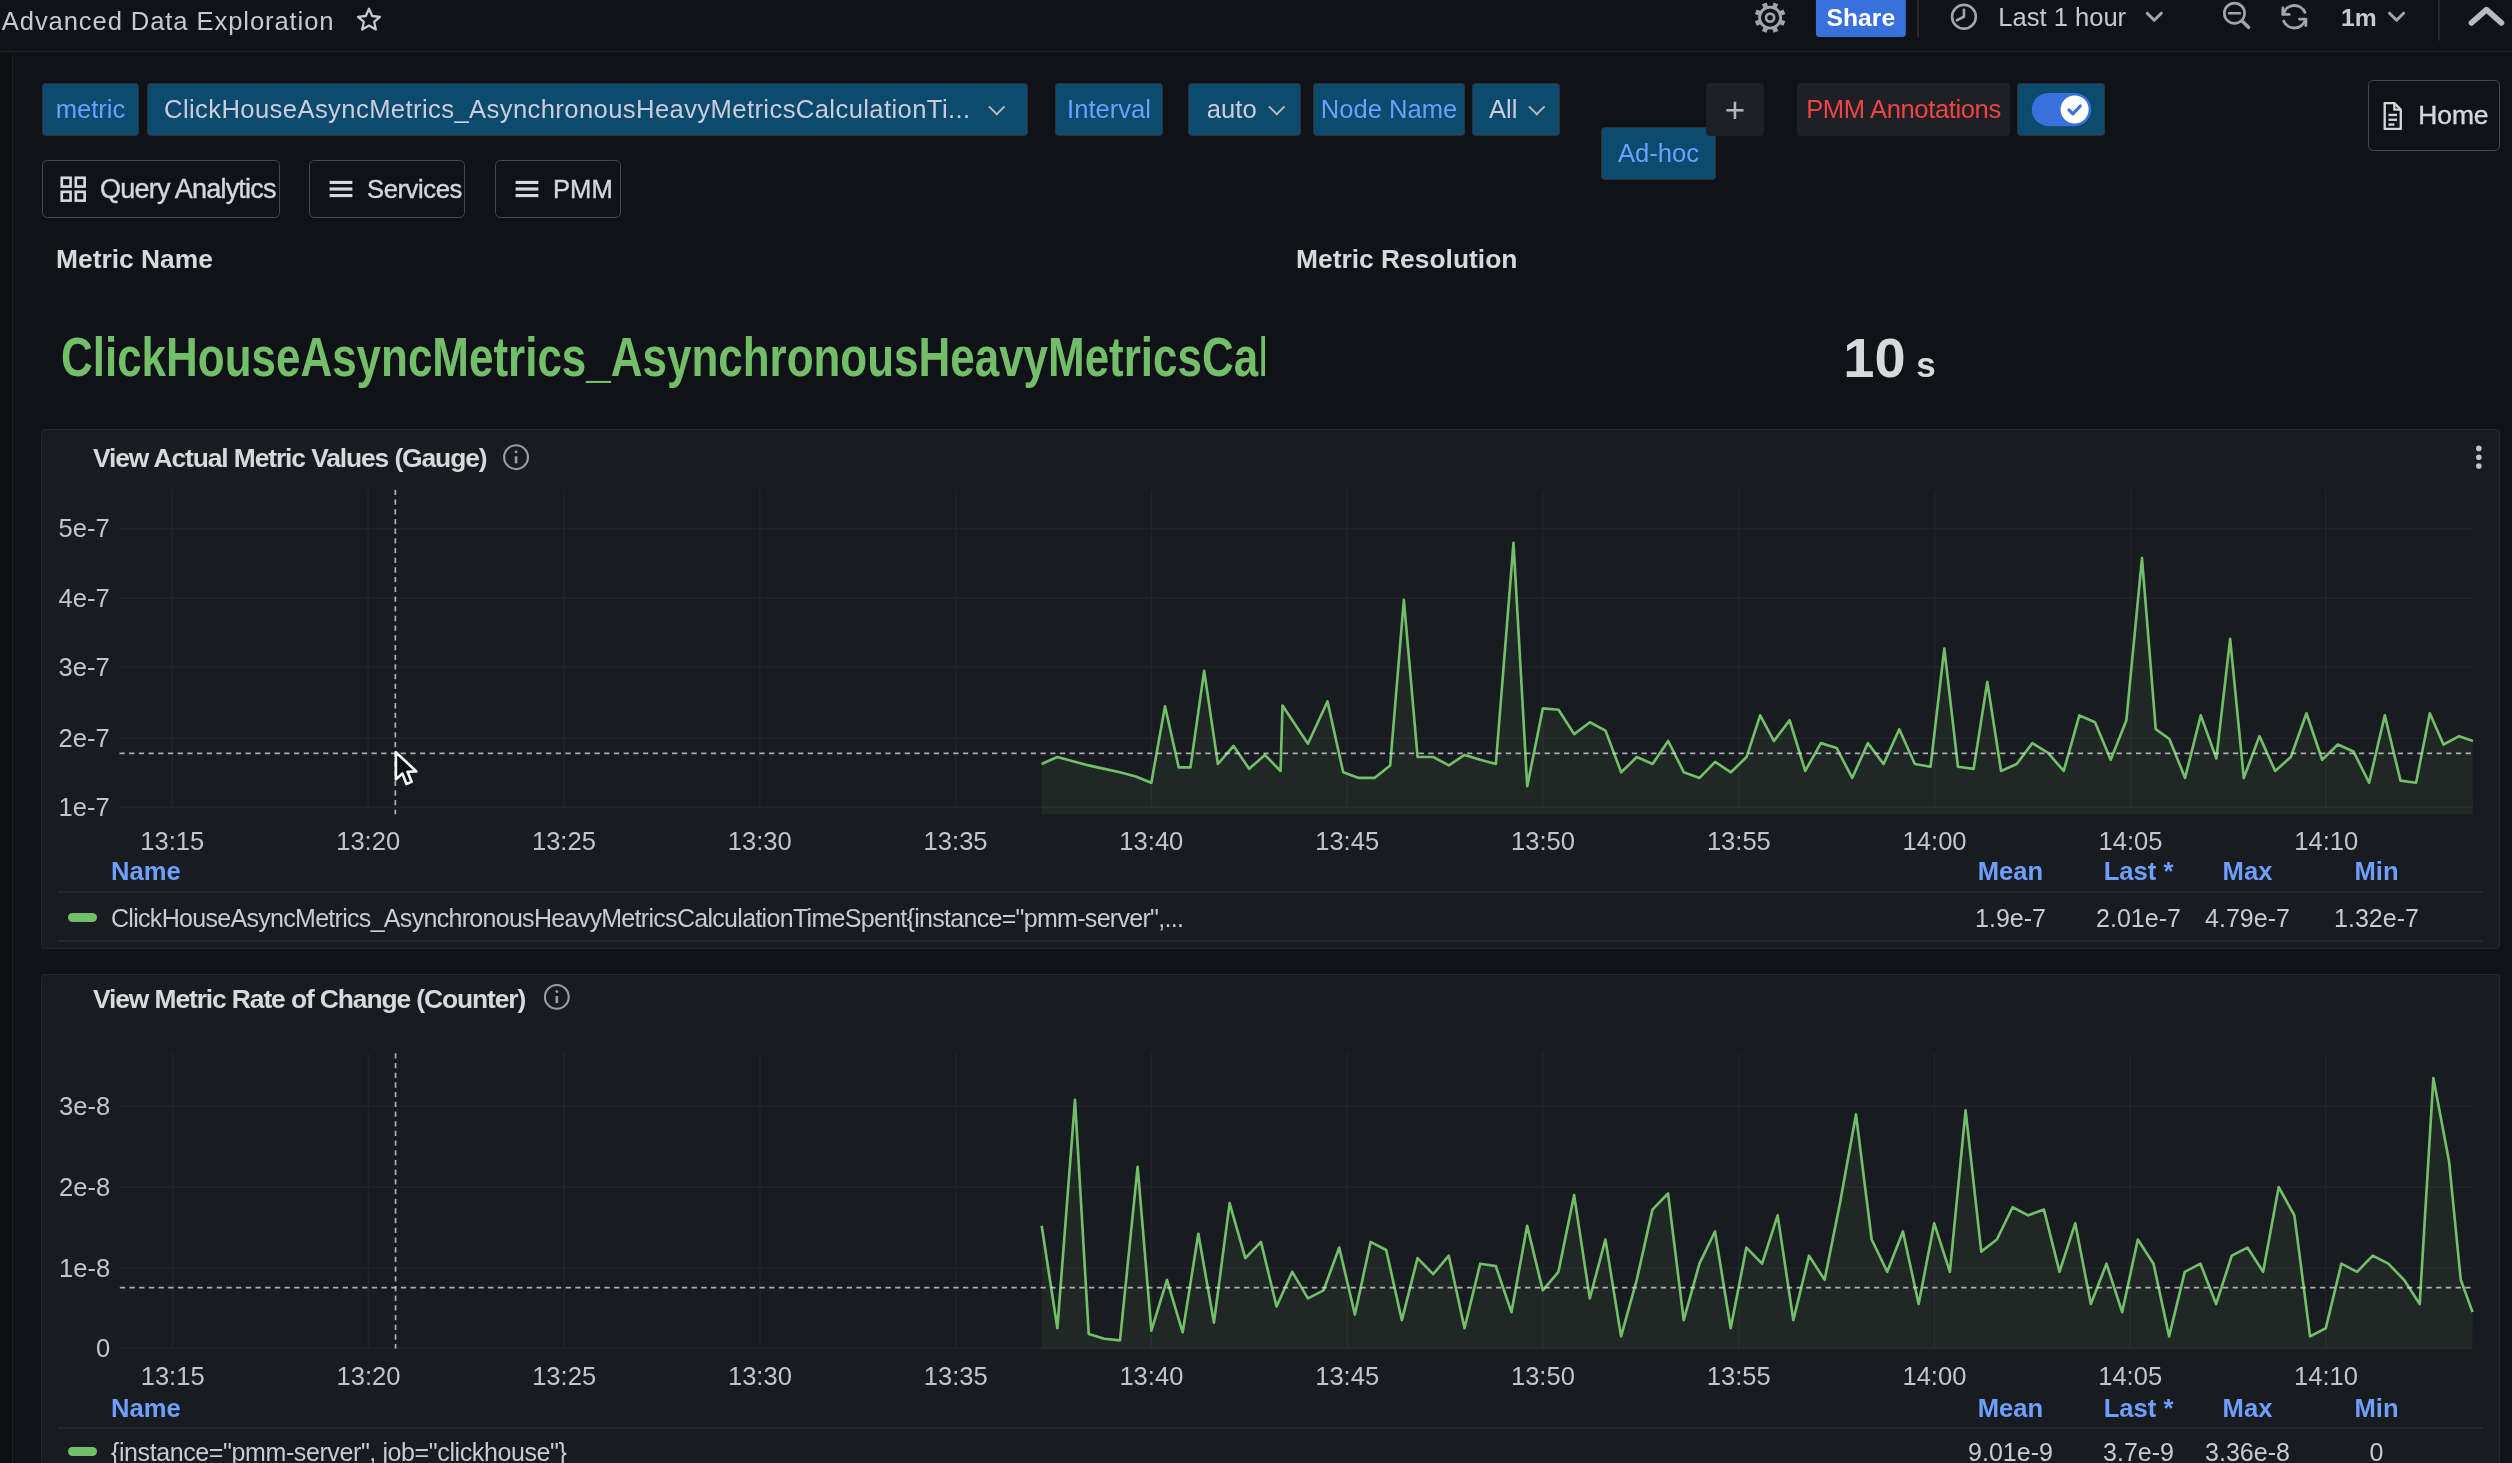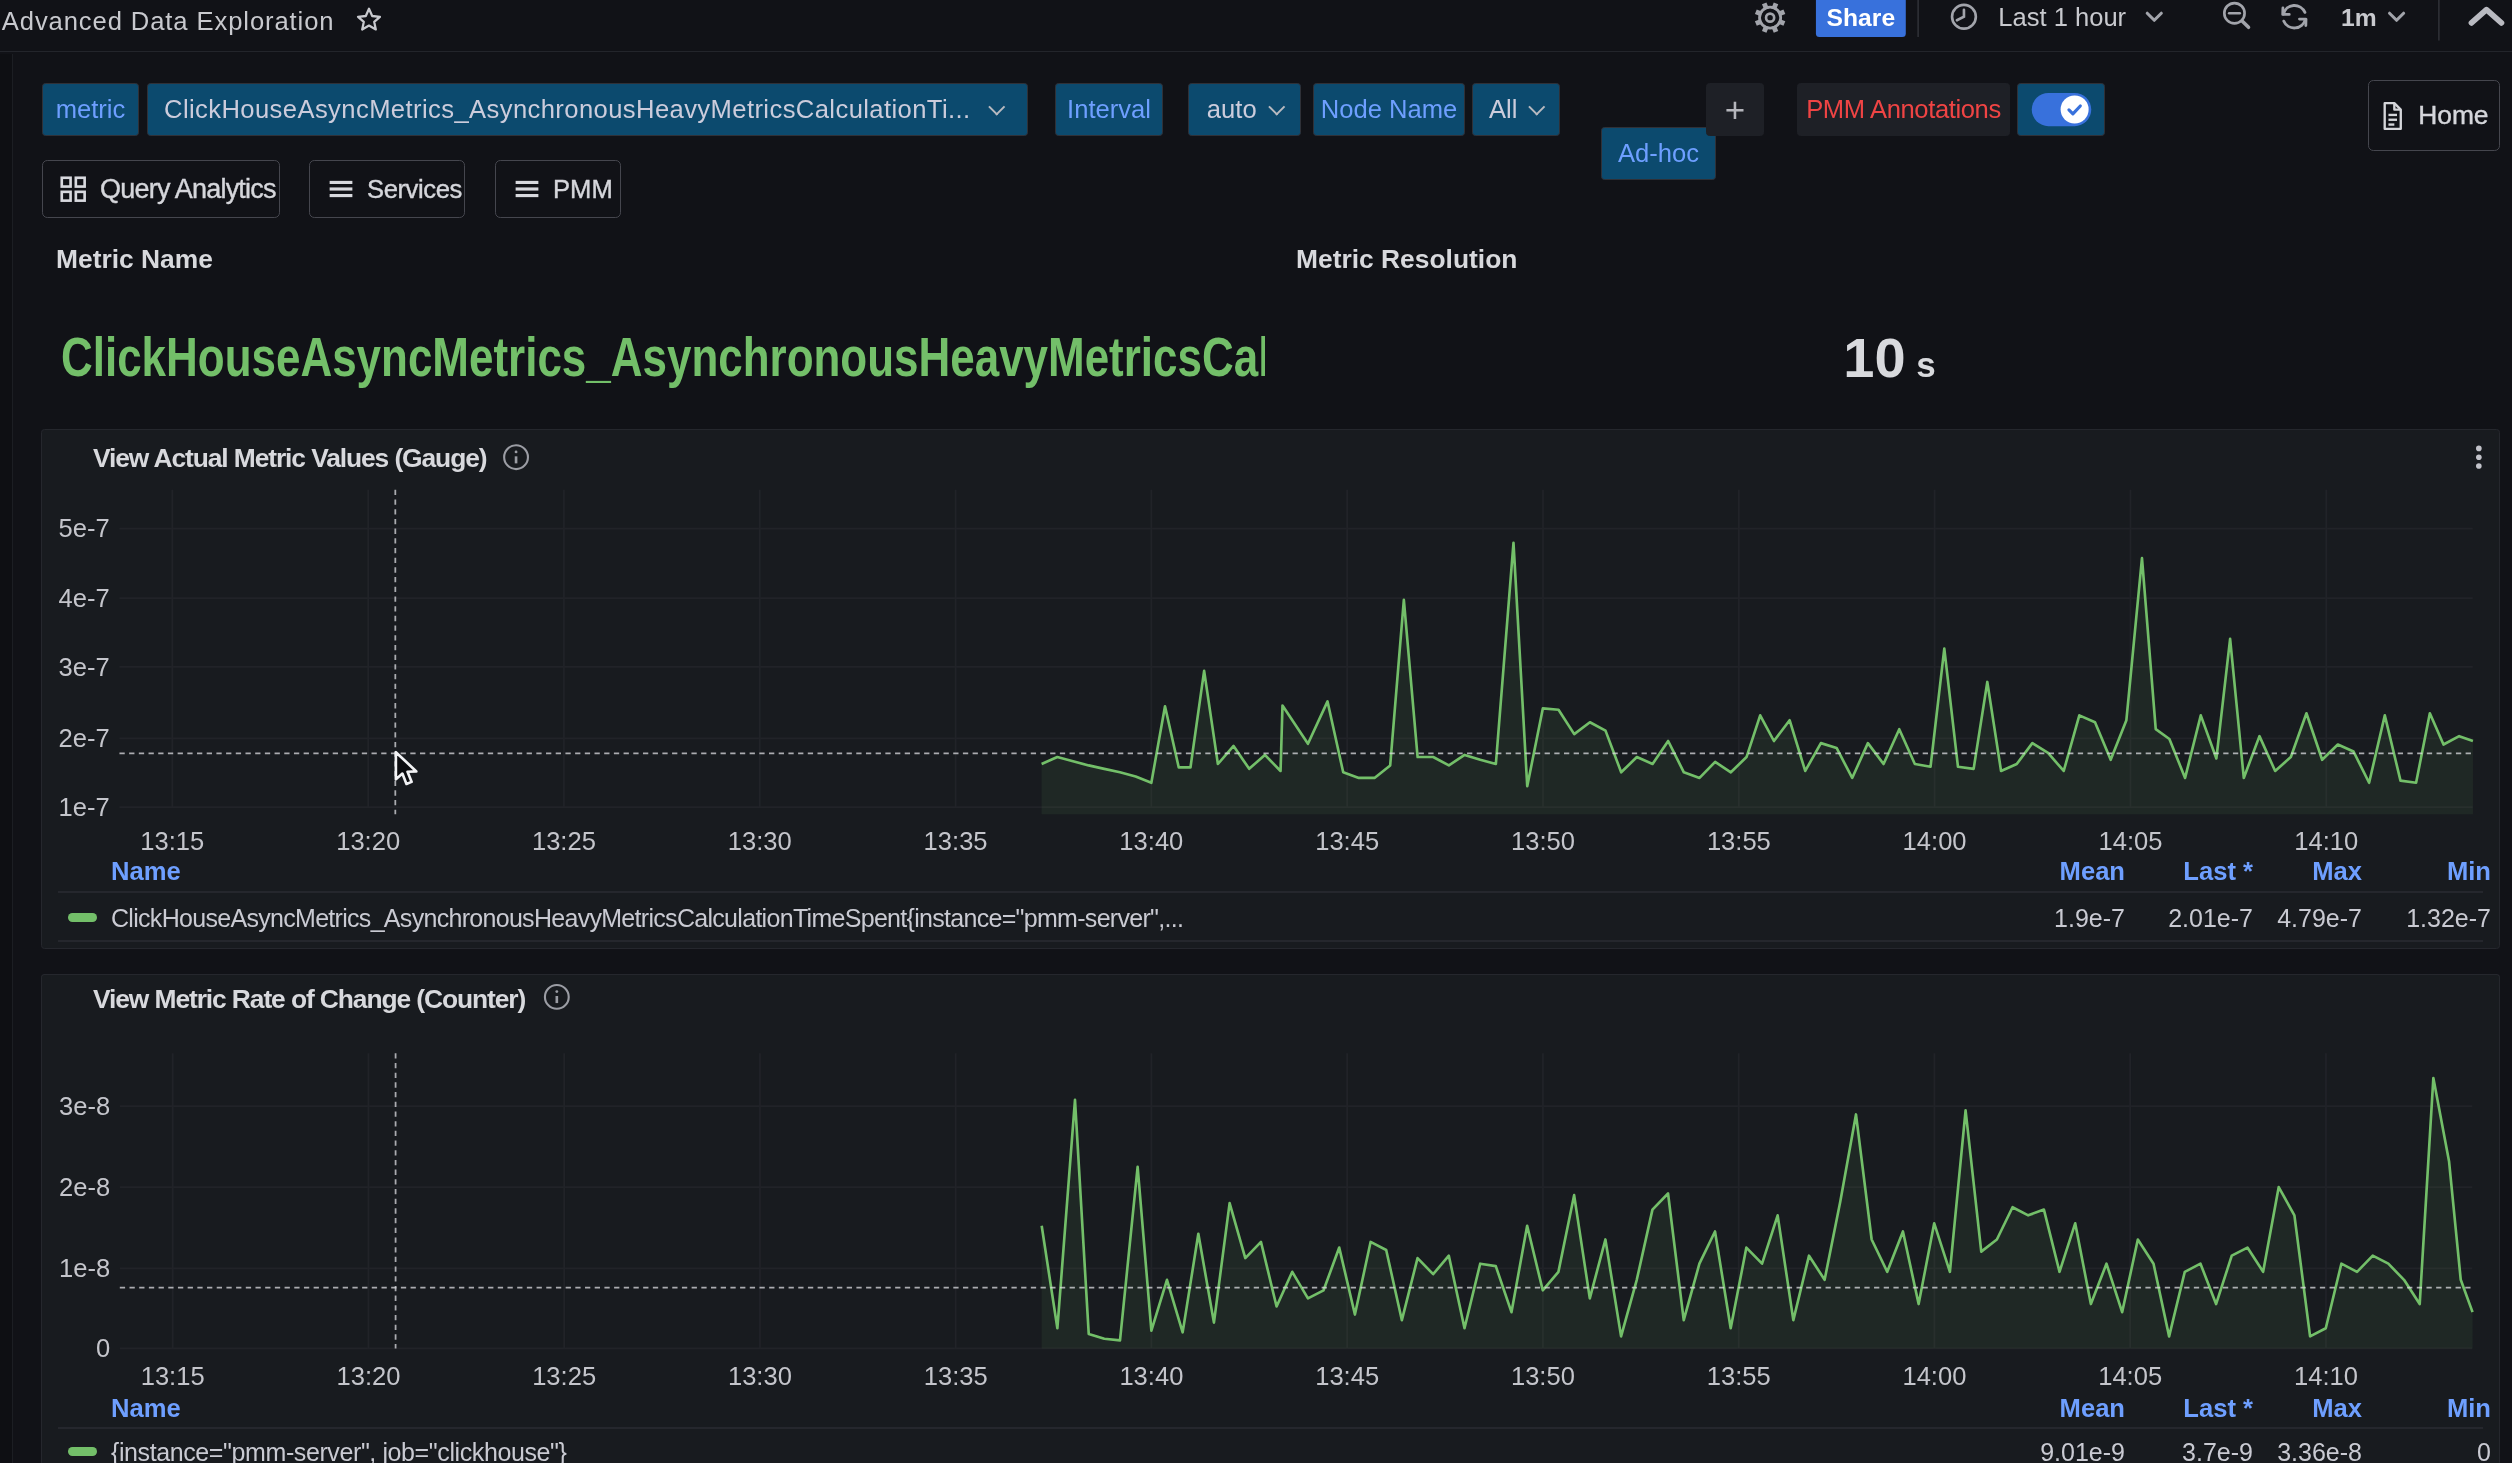--- a/index.html
+++ b/index.html
@@ -14,21 +14,21 @@
 .blue{color:#6e9fff;font-weight:500;}
 .btn3{height:58px;border:1.8px solid #45464e;border-radius:5.3px;background:transparent;-webkit-text-stroke:0.4px #d5d6db;
 display:flex;align-items:center;color:#d5d6db;font-weight:500;font-size:26.4px;white-space:nowrap;}
 .chev{display:inline-block;width:11.5px;height:11.5px;border-right:2.3px solid #b9bac0;border-bottom:2.3px solid #b9bac0;transform:rotate(45deg);margin-left:14px;margin-top:-6.2px;}
 
 .panel{background:#181b1f;border:1.8px solid #25272d;border-radius:3.5px;}
 .ptitle{font-size:26.4px;font-weight:700;color:#d8d9dd;letter-spacing:-1.1px;}
 .leghead{font-size:25.6px;font-weight:700;color:#6e9fff;}
 .legtxt{font-size:25px;color:#c9cad2;letter-spacing:-0.7px;}
 .btn3 svg{flex-shrink:0;}
-.rt{text-align:right;}
+.rt{text-align:center;}
 </style></head>
 <body>
 <div id="stage">
 <div class="abs" id="topbar"></div>
 <div class="abs" id="bc">Advanced Data Exploration</div>
     <svg class="abs" style="left:353px;top:4.4px;width:32px;height:32px;" viewBox="0 0 24 24">
 <path d="M12 3.6 L14.4 9 L20.2 9.6 L15.9 13.4 L17.1 19.1 L12 16.2 L6.9 19.1 L8.1 13.4 L3.8 9.6 L9.6 9 Z" fill="none" stroke="#c8c9ce" stroke-width="1.7" stroke-linejoin="round"></path>
     </svg>
 
 <div class="abs" style="left:0;top:54px;width:13.2px;height:1409px;background:#0e0f13;border-right:1.8px solid #1c1e23;"></div>

